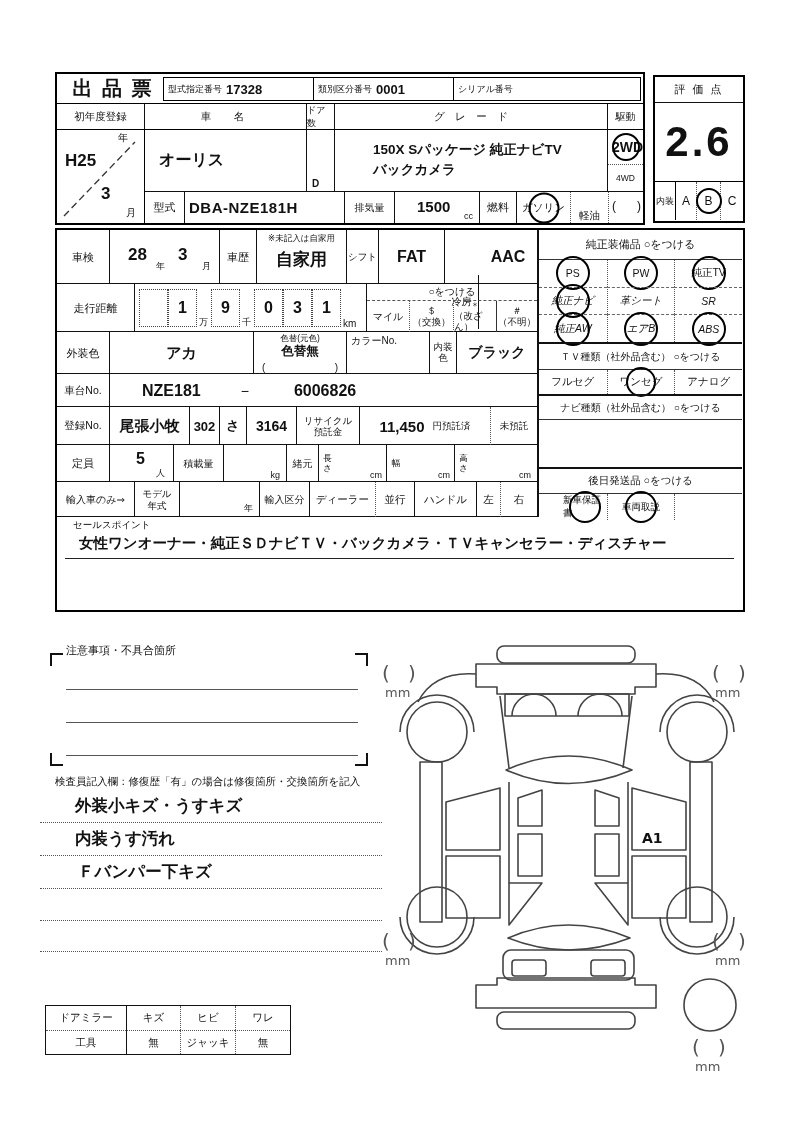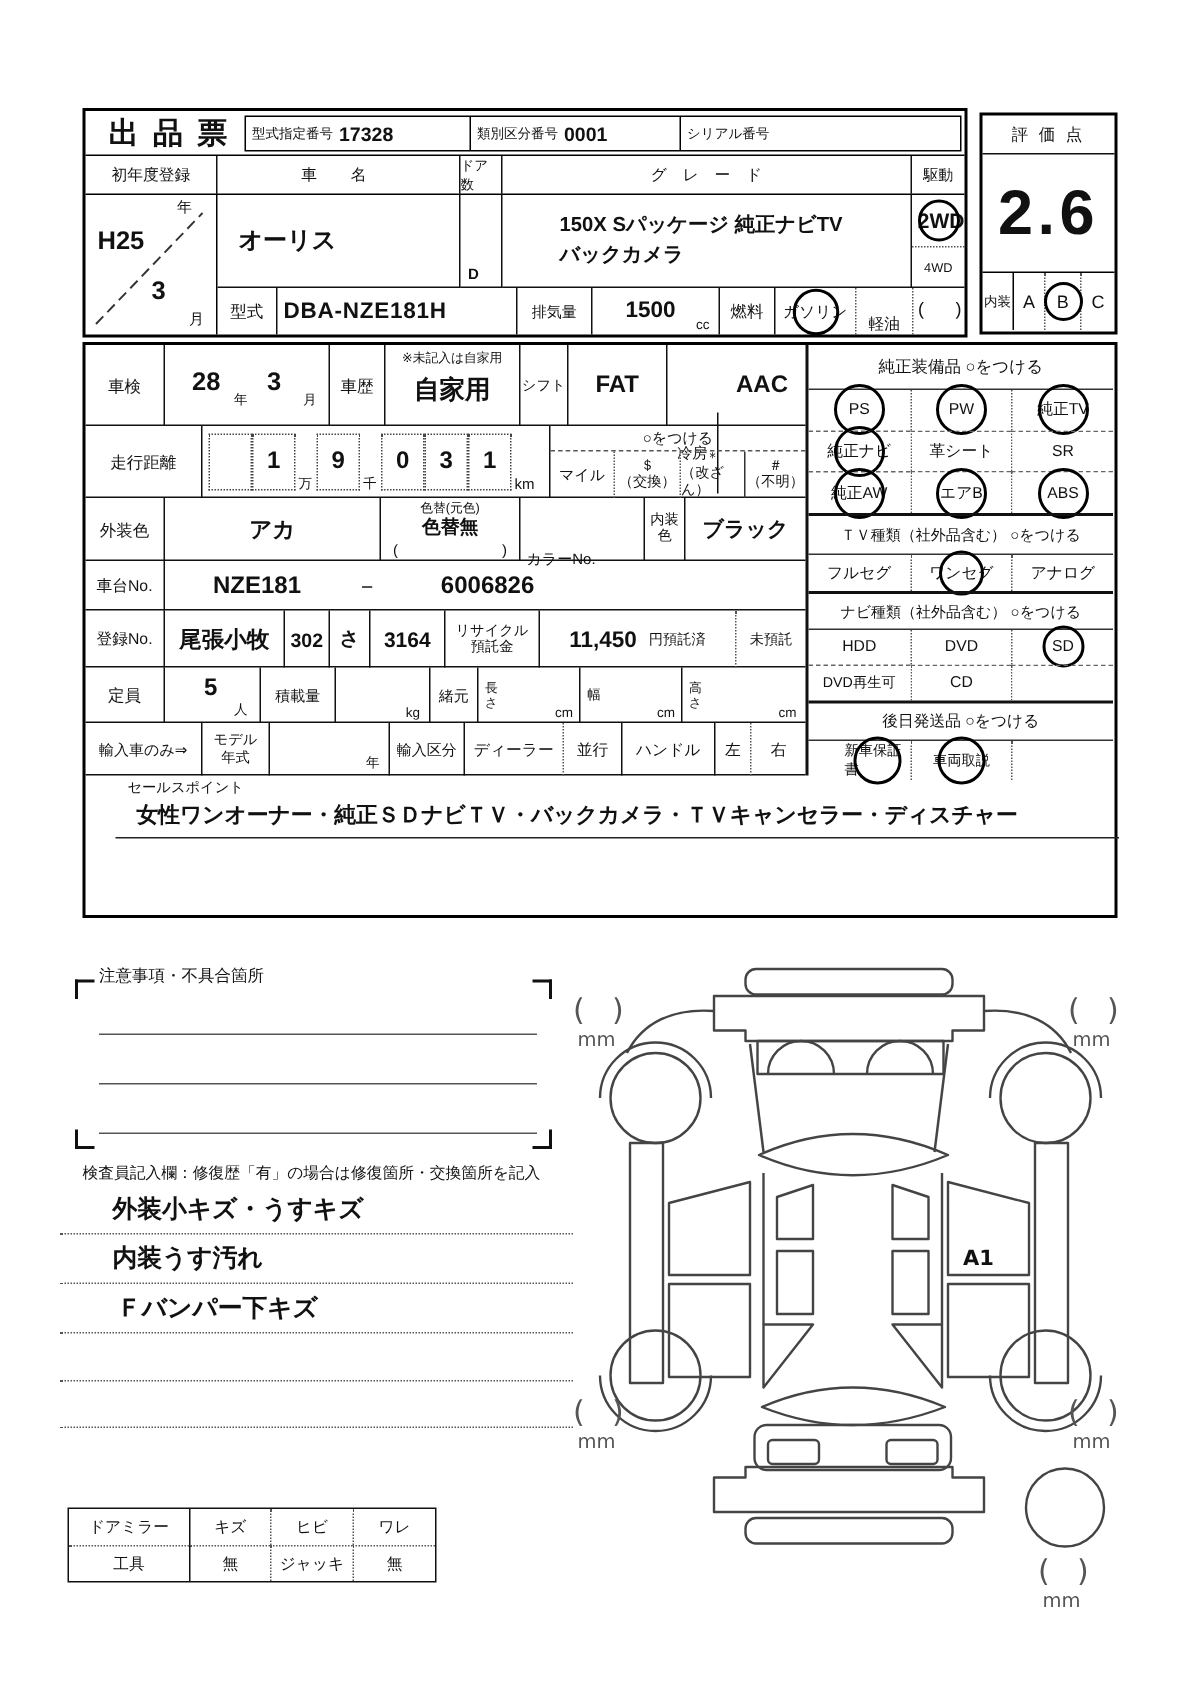--- a/index.html
+++ b/index.html
@@ -15,21 +15,21 @@
   .bbd{ border-bottom:1.4px dotted #555; }
   .vlabel { word-break:break-all; line-height:1.15; text-align:center; }
   .circled { overflow:visible; }
   .circled::after { content:""; position:absolute; left:50%; top:50%;
     width:var(--c,30px); height:var(--c,30px); transform:translate(-50%,-50%);
     border:2.6px solid #000; border-radius:50%; }
   .row { position:absolute; left:0; width:480px; }
   .g3 { position:absolute; display:grid; grid-template-columns:1fr 1fr 1fr; }
   .g3 > div { position:relative; display:flex; align-items:center; justify-content:center; font-size:10.5px; }
   .g3 > div:nth-child(3n+2), .g3 > div:nth-child(3n) { border-left:1.3px dotted #555; }
-  .g3.multirow > div:nth-child(n+4) { border-top:1.3px dashed #666; }
+  .g3.multirow > div:nth-child(n+4) { border-top:1.3px dashed #666;font-style:italic; }
   .hline { position:absolute; background:#111; height:2px; }
   .digit { position:absolute; top:5px; width:29px; height:38px; border:1.6px dotted #444;
     display:flex; align-items:center; justify-content:center; font-weight:700; font-size:16px; }
   .dline { position:absolute; left:40px; width:342px; border-top:1.7px dotted #555; }
   .nline { position:absolute; left:66px; width:292px; border-top:1.3px solid #555; }
   .cnr { position:absolute; width:13px; height:13px; }
   .mk { display:flex; flex-direction:column; align-items:center; justify-content:center; line-height:1.1; font-size:9.5px; }
   svg text { font-family:"DejaVu Sans","Liberation Sans",sans-serif; }
 </style>
 </head>
@@ -189,21 +189,21 @@
   <div class="row bb" style="top:102px;height:42px;">
     <div class="c br" style="left:0;top:0;width:53px;height:42px;font-size:11px;">外装色</div>
     <div class="c br b" style="left:53px;top:0;width:144px;height:42px;font-size:15px;">アカ</div>
     <div class="br" style="position:absolute;left:197px;top:0;width:93px;height:42px;">
       <div style="position:absolute;left:0;top:1px;width:100%;text-align:center;font-size:8.5px;">色替(元色)</div>
       <div class="b" style="position:absolute;left:0;top:11px;width:100%;text-align:center;font-size:12.5px;">色替無</div>
       <span style="position:absolute;left:8px;bottom:1px;font-size:10px;">(</span>
       <span style="position:absolute;right:8px;bottom:1px;font-size:10px;">)</span>
     </div>
     <div class="br" style="position:absolute;left:290px;top:0;width:83px;height:42px;">
-      <span style="position:absolute;left:4px;top:2px;font-size:10px;margin-top:32px;">カラーNo.</span>
+      <span style="position:absolute;left:4px;top:2px;font-size:10px;">カラーNo.</span>
     </div>
     <div class="c br vlabel" style="left:373px;top:0;width:27px;height:42px;font-size:9.5px;">内装色</div>
     <div class="c b" style="left:400px;top:0;width:80px;height:42px;font-size:14px;">ブラック</div>
   </div>
 
   <div class="row bb" style="top:144px;height:33px;">
     <div class="c br" style="left:0;top:0;width:53px;height:33px;font-size:10.5px;">車台No.</div>
     <div class="c" style="left:53px;top:0;width:427px;height:33px;justify-content:flex-start;">
       <span class="b" style="font-size:16px;margin-left:32px;">NZE181</span>
       <span style="font-size:14px;margin-left:40px;">−</span>
@@ -263,21 +263,21 @@
       <span style="position:absolute;right:6px;bottom:2px;font-size:9px;">年</span>
     </div>
     <div class="c br" style="left:203px;top:0;width:50px;height:35px;font-size:10px;">輸入区分</div>
     <div class="c" style="left:253px;top:0;width:65px;height:35px;font-size:10.5px;">ディーラー</div>
     <div class="c bld br" style="left:318px;top:0;width:40px;height:35px;font-size:10.5px;">並行</div>
     <div class="c br" style="left:358px;top:0;width:62px;height:35px;font-size:10.5px;">ハンドル</div>
     <div class="c" style="left:420px;top:0;width:23px;height:35px;font-size:10.5px;">左</div>
     <div class="c bld" style="left:443px;top:0;width:37px;height:35px;font-size:10.5px;">右</div>
   </div>
 
-  <div style="position:absolute;left:12px;top:287px;width:549px;height:92px;text-align:right;">
+  <div style="position:absolute;left:0;top:287px;width:549px;height:92px;text-align:right;">
     <div style="position:absolute;left:16px;top:2px;font-size:9.5px;">セールスポイント</div>
     <div class="b" style="position:absolute;left:8px;top:14px;width:669px;height:28px;border-bottom:1.4px solid #222;font-size:14.5px;display:flex;align-items:flex-end;padding:0 0 5px 14px;">女性ワンオーナー・純正ＳＤナビＴＶ・バックカメラ・ＴＶキャンセラー・ディスチャー</div>
   </div>
 
   <div class="c" style="left:482px;top:0;width:203px;height:30px;font-size:11px;border-bottom:1.2px solid #333;">純正装備品 ○をつける</div>
   <div class="g3 multirow" style="left:482px;top:30px;width:203px;height:82px;">
     <div class="circled">
         <span>PS</span>
       </div>
     <div class="circled">
@@ -313,40 +313,20 @@
       </div>
     <div style="--c:26px;" class="circled">
         <span>ワンセグ</span>
       </div>
     <div>
         <span>アナログ</span>
       </div>
   </div>
   <div class="hline" style="left:482px;top:164px;width:203px;"></div>
   <div class="c" style="left:482px;top:166px;width:203px;height:24px;font-size:10px;border-bottom:1.2px solid #333;">ナビ種類（社外品含む） ○をつける</div>
-  <div class="g3 multirow" style="left:482px;top:190px;width:203px;height:47px;">
-    <div>
-        <span>HDD</span>
-      </div>
-    <div>
-        <span>DVD</span>
-      </div>
-    <div style="--c:24px;" class="circled">
-        <span>SD</span>
-      </div>
-    <div style="font-size:9.5px;">
-        <span>DVD再生可</span>
-      </div>
-    <div>
-        <span>CD</span>
-      </div>
-    <div>
-        <span></span>
-      </div>
-  </div>
   <div class="hline" style="left:482px;top:237px;width:203px;"></div>
   <div class="c" style="left:482px;top:239px;width:203px;height:25px;font-size:10.5px;border-bottom:1.2px solid #333;">後日発送品 ○をつける</div>
   <div class="g3" style="left:482px;top:264px;width:203px;height:23px;">
     <div style="--c:28px;font-size:9.5px;margin-left:24px;" class="circled">
         <span>新車保証書</span>
       </div>
     <div style="--c:28px;font-size:9.5px;" class="circled">
         <span>車両取説</span>
       </div>
     <div>

